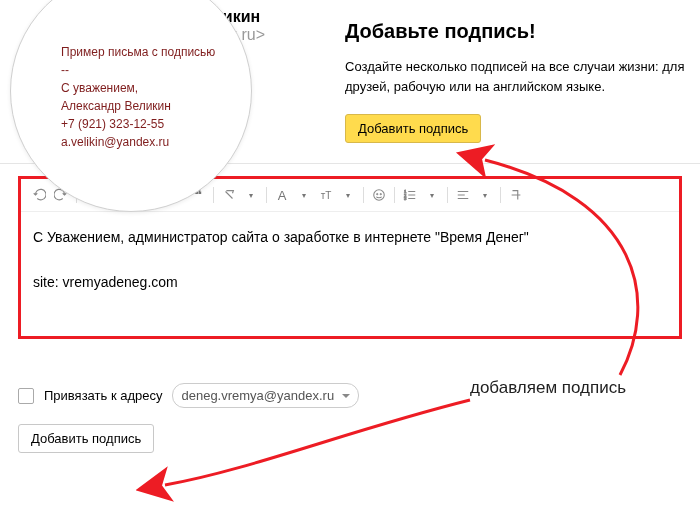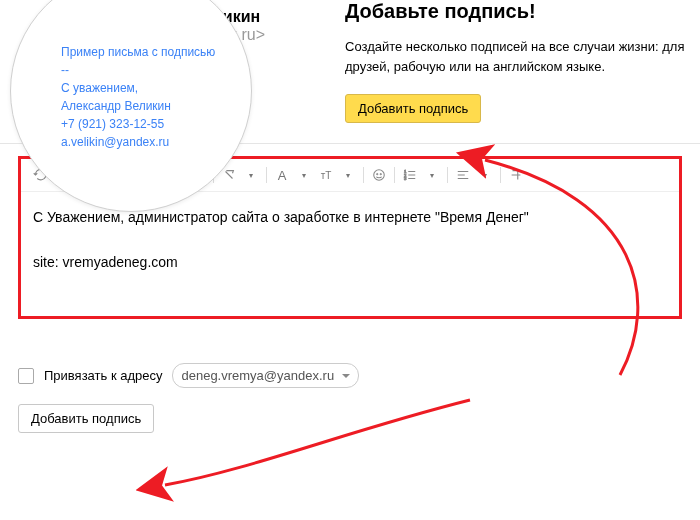--- a/index.html
+++ b/index.html
@@ -1,28 +1,28 @@
 <!DOCTYPE html>
 <html><head>
 <meta charset="utf-8">
 <style>
   html,body{margin:0;padding:0;font-family:Arial,Helvetica,sans-serif;background:#fff;color:#000;}
   .page{width:700px;height:520px;position:relative;overflow:hidden;}
   .top-section{display:flex;padding:0 10px 20px 10px;}
   .preview-col{width:335px;position:relative;}
   .magnifier{position:absolute;left:0px;top:-30px;width:240px;height:240px;border:1px solid #d0d0d0;border-radius:50%;box-shadow:0 1px 4px rgba(0,0,0,0.08);background:#fff;overflow:hidden;}
-  .magnifier-inner{padding:30px 30px 30px 50px;font-size:12px;line-height:1.5;color:#3b82f6;}
+  .magnifier-inner{padding:30px 30px 30px 50px;font-size:12px;line-height:1.5;color:#7f1d1d;}
   .sender-name{font-weight:bold;}
   .sender-email{color:#999;}
   .avatar{width:34px;height:34px;position:absolute;left:50px;top:0px;border-radius:2px;background:linear-gradient(135deg,#ddd 0%,#888 60%, #444 100%);}
   .avatar:after{content:"";position:absolute;left:8px;top:6px;width:18px;height:18px;border-radius:50%;background:radial-gradient(circle at 40% 30%, #f5e7da 0 50%, #6b5040 75%);}
   .sender-wrap{position:absolute;left:92px;top:8px;}
   .signature-preview{margin-top:42px;}
   .signature-preview div{white-space:nowrap;}
-  .right-col{flex:1;}
+  .right-col{flex:1;padding-top:20px;}
   .heading{font-size:20px;font-weight:bold;margin:0 0 14px 0;}
   .desc{font-size:13px;color:#000000;line-height:1.5;margin-bottom:18px;}
   .btn-yellow{display:inline-block;background:#ffdb4d;border:1px solid #d8b84a;border-radius:3px;padding:6px 12px;font-size:13px;cursor:pointer;}
   .divider{border:none;border-top:1px solid #e5e5e5;margin:0;}
   .editor-section{padding:12px 18px 0 18px;}
   .editor-box{border:3px solid #ed1c24;padding:0;background:#fff;}
   .toolbar{display:flex;align-items:center;gap:2px;padding:6px 8px;border-bottom:1px solid #eee;flex-wrap:wrap;}
   .tool{color:#777;font-size:13px;width:20px;height:20px;display:flex;align-items:center;justify-content:center;cursor:pointer;border-radius:2px;}
   .tool svg{width:14px;height:14px;fill:#888;stroke:#888;}
   .sep{width:1px;height:16px;background:#ddd;margin:0 3px;}
@@ -163,20 +163,21 @@
     <div class="bind-row">
       <span class="checkbox"></span>
       <span>Привязать к адресу</span>
       <span class="select">
         <span>deneg.vremya@yandex.ru</span>
       </span>
     </div>
     <span class="btn-gray">Добавить подпись</span>
   </div>
 
+  <div class="annot-label" style="left:470px;top:378px;">добавляем подпись</div>
 
   <div class="annot" style="left:0;top:0;width:700px;height:520px;">
     <svg width="700" height="520">
       <defs>
         <marker id="ah" markerWidth="12" markerHeight="12" refX="2" refY="6" orient="auto">
           <path d="M0 0 L12 6 L0 12 L3 6 Z" fill="#ed1c24"></path>
         </marker>
       </defs>
 
       <path d="M620 375 C 660 300, 640 200, 485 160" stroke="#ed1c24" stroke-width="3" fill="none" marker-end="url(#ah)"></path>

